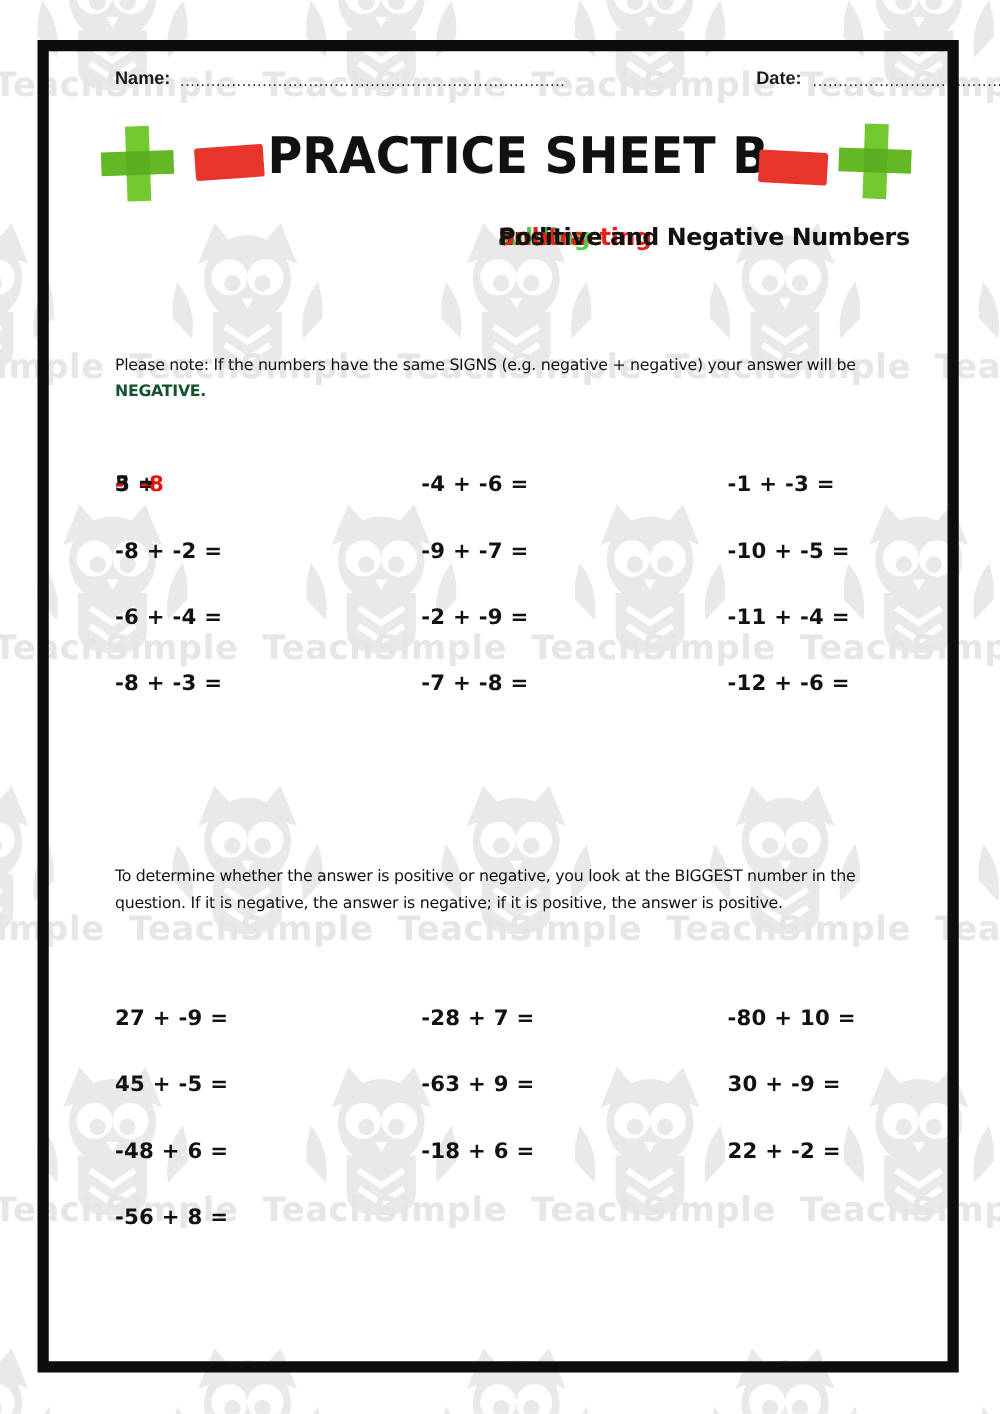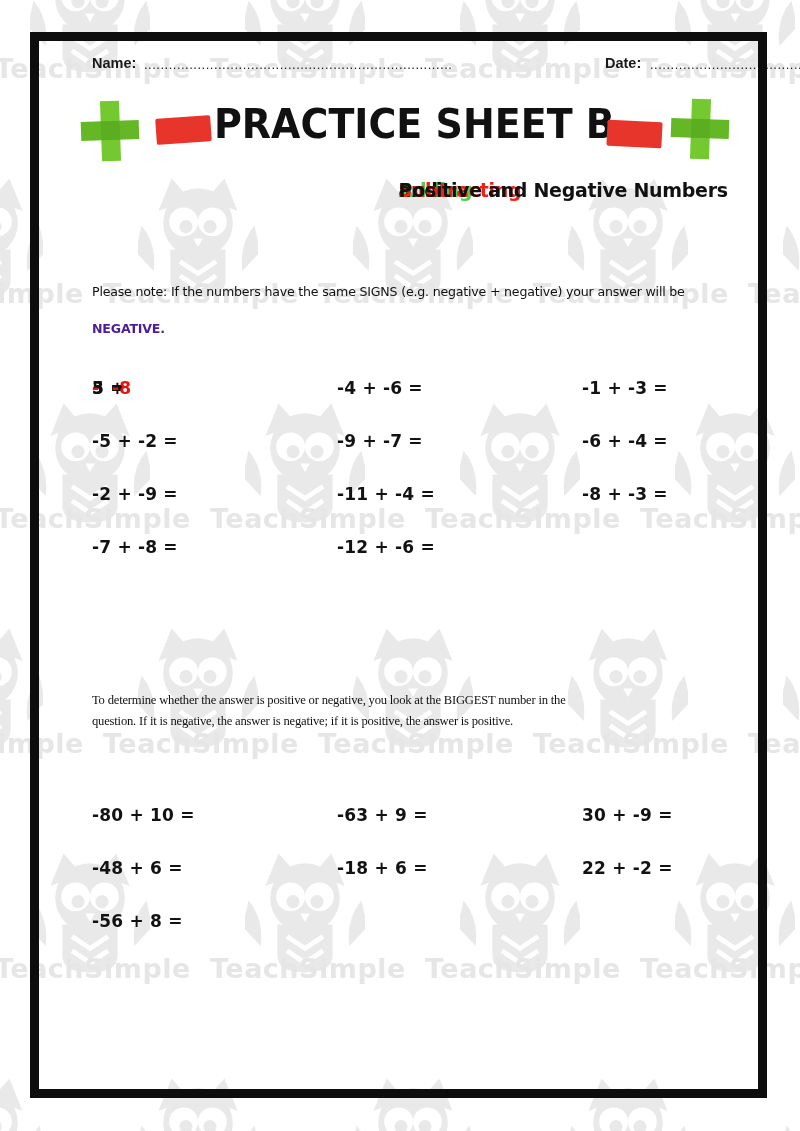--- a/index.html
+++ b/index.html
@@ -103,23 +103,23 @@
   
   .para {
     left: 53px; width: 640px;
     font-size: 12.6px;
     line-height: 21px;
     color: #111;
     letter-spacing: -0.2px;
     white-space: nowrap;
   }
   .note-block { top: 240px; }
-  .red-strong { color: #4c1d95; font-weight: bold; margin-top: 16px; }
+  .red-strong { color: #14532d; font-weight: bold; }
   .p1-block { top: 592px; }
-  .p2-block { top: 649px; font-family: Liberation Serif, serif; }
+  .p2-block { top: 649px; }
 
   
   .grid {
     left: 53px; width: 660px;
     display: grid;
     grid-template-columns: 245px 245px 170px;
     grid-auto-rows: 53px;
   }
   .grid-1 { top: 337px; }
   .grid-2 { top: 764px; }
@@ -659,39 +659,43 @@
   <div class="grid grid-1">
     <div class="cell">
       <span class="rm">-</span>
         <span>3 + </span>
         <span class="rm">-</span>
         <span>5 =</span>
         <span class="ans">-8</span>
     </div>
     <div class="cell">-4 + -6 =</div>
     <div class="cell">-1 + -3 =</div>
-    <div class="cell">-5 + -2 =</div>
+    <div class="cell">-8 + -2 =</div>
     <div class="cell">-9 + -7 =</div>
+    <div class="cell">-10 + -5 =</div>
     <div class="cell">-6 + -4 =</div>
     <div class="cell">-2 + -9 =</div>
     <div class="cell">-11 + -4 =</div>
     <div class="cell">-8 + -3 =</div>
     <div class="cell">-7 + -8 =</div>
     <div class="cell">-12 + -6 =</div>
   </div>
 
   <div class="para p1-block">
   </div>
   <div class="para p2-block">
     <div style="position:static">To determine whether the answer is positive or negative, you look at the BIGGEST number in the</div>
     <div style="position:static">question. If it is negative, the answer is negative; if it is positive, the answer is positive.</div>
   </div>
 
   <div class="grid grid-2">
+    <div class="cell">27 + -9 =</div>
+    <div class="cell">-28 + 7 =</div>
     <div class="cell">-80 + 10 =</div>
+    <div class="cell">45 + -5 =</div>
     <div class="cell">-63 + 9 =</div>
     <div class="cell">30 + -9 =</div>
     <div class="cell">-48 + 6 =</div>
     <div class="cell">-18 + 6 =</div>
     <div class="cell">22 + -2 =</div>
     <div class="cell">-56 + 8 =</div>
   </div>
 
 </div>
 

